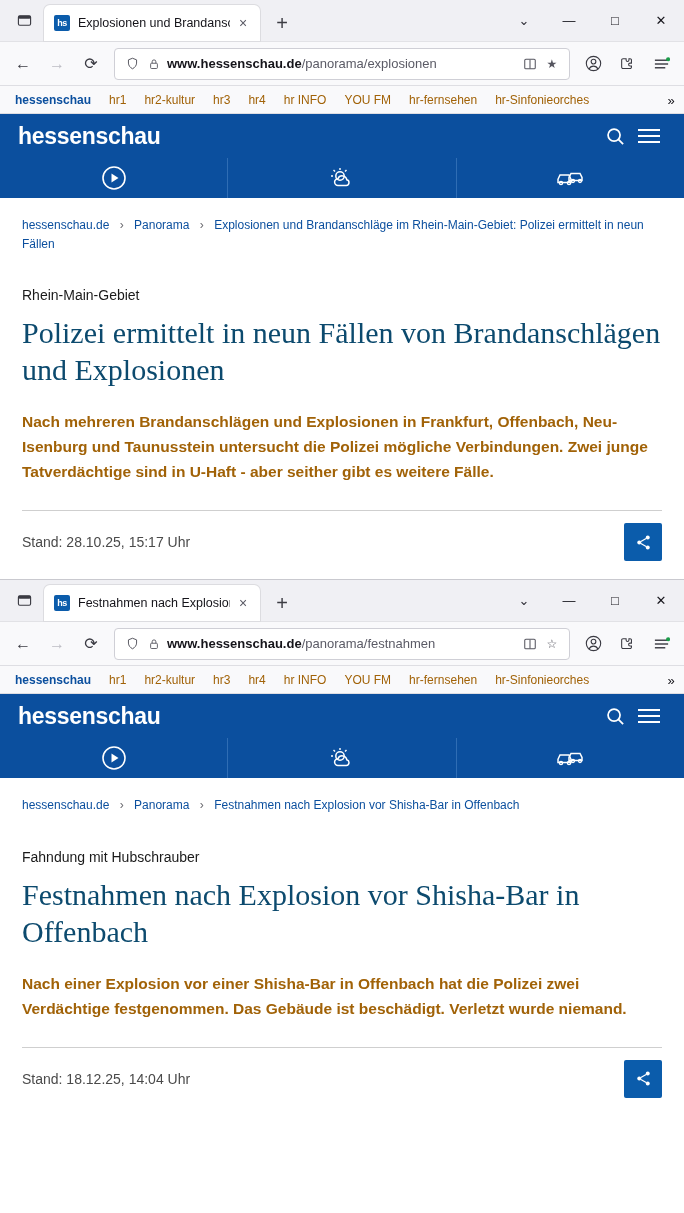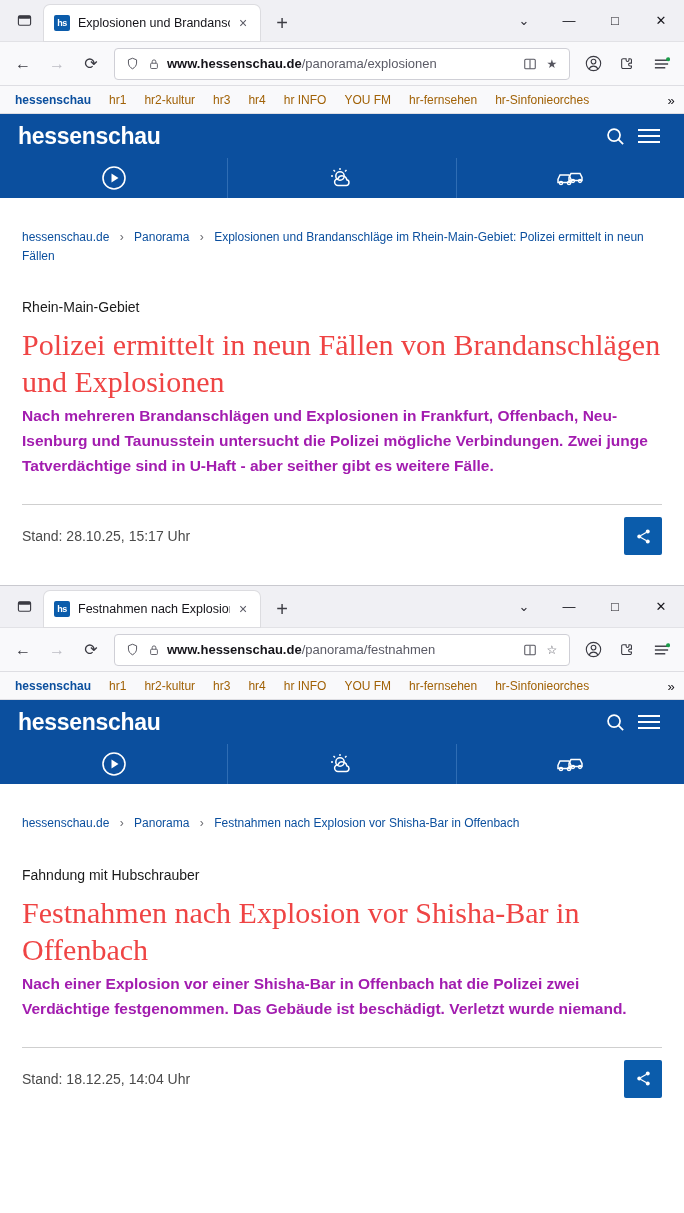--- a/index.html
+++ b/index.html
@@ -202,48 +202,48 @@
   .site-nav-item {
     flex: 1 1 0;
     display: flex;
     align-items: center;
     justify-content: center;
     border-right: 1px solid #2f6db4;
     color: #fff;
   }
   .site-nav-item:last-child { border-right: none; }
   
-  .content { padding: 16px 22px; background:#fff; }
+  .content { padding: 4px 22px; background:#fff; }
   .breadcrumb {
     font-size: 12px;
     color: #0b4f9e;
     padding: 14px 0 10px 0;
     line-height: 1.55;
   }
   .breadcrumb .sep { color: #6d6d72; margin: 0 7px; }
   .breadcrumb .cur { color: #0b4f9e; }
   .kicker {
     font-size: 14px;
     color: #1a1a1a;
     margin-top: 24px;
   }
   .headline {
     font-family: "Liberation Serif", serif;
     font-size: 30px;
     line-height: 1.23;
-    color: #ef4444;
+    color: #0c4a6e;
     margin-top: 12px;
     font-weight: normal;
   }
   .teaser {
     font-size: 15.5px;
     line-height: 1.62;
     font-weight: bold;
-    color: #a21caf;
-    margin-top: 2px;
+    color: #a16207;
+    margin-top: 20px;
   }
   .rule {
     border-top: 1px solid #cfcfcf;
     margin-top: 26px;
   }
   .stand-row {
     display: flex;
     align-items: center;
     justify-content: space-between;
     padding: 12px 0 14px 0;

